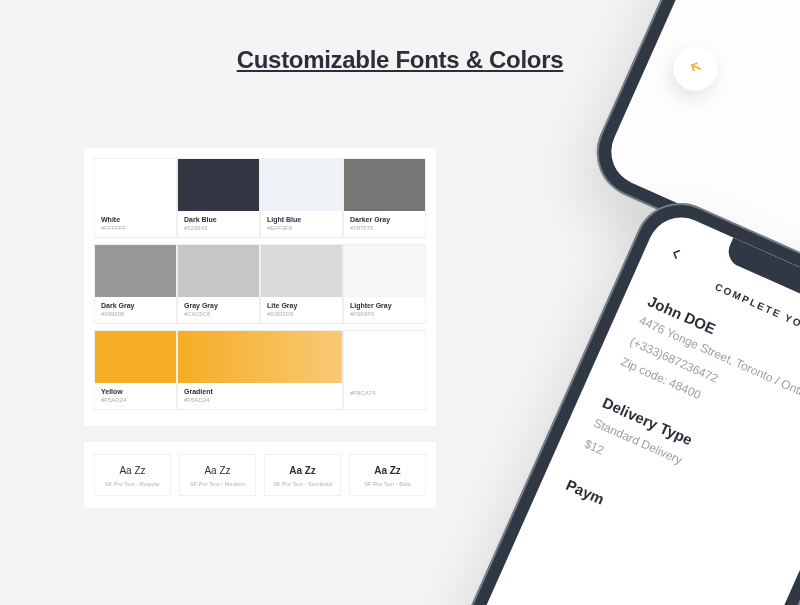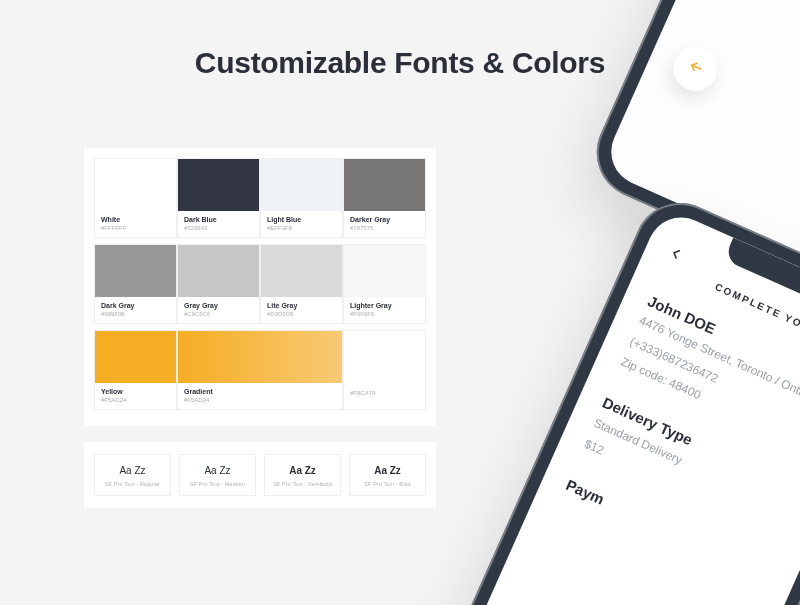--- a/index.html
+++ b/index.html
@@ -5,22 +5,22 @@
   * { box-sizing: border-box; margin: 0; padding: 0; }
   body {
     width: 800px; height: 605px; overflow: hidden;
     background: #f4f4f4;
     font-family: -apple-system, BlinkMacSystemFont, "Segoe UI", Helvetica, Arial, sans-serif;
     position: relative;
     color: #2b2f3a;
   }
   .title {
     position: absolute; top: 46px; left: 0; width: 100%;
-    text-align: center; font-size: 30px; font-weight: 800;
-    letter-spacing: -0.3px; color: #2b2f3a;
+    text-align: center; font-size: 24px; font-weight: 800;
+    letter-spacing: -0.3px; color: #2b2f3a; text-decoration: underline;
   }
   .styleboard {
     position: absolute; left: 84px; top: 148px; width: 352px;
     background: #ffffff; padding: 10px;
   }
   .palette { display: flex; flex-wrap: wrap; }
   .swatch {
     width: 83px; margin-bottom: 6px;
     border: 1px solid #efefef;
   }

